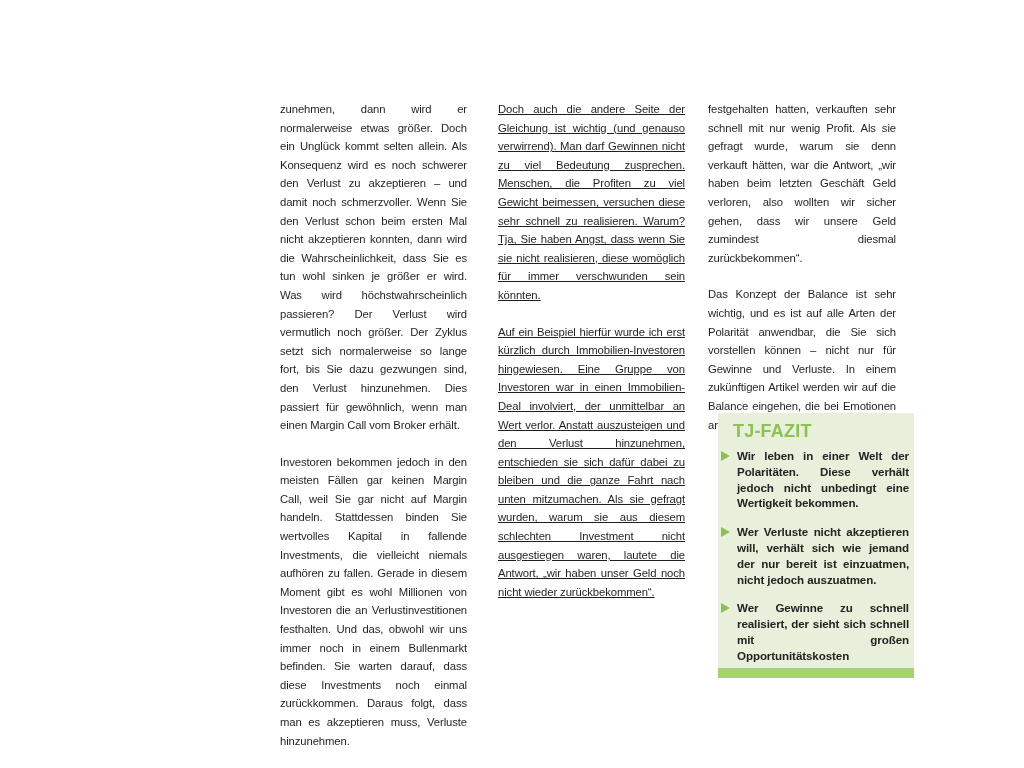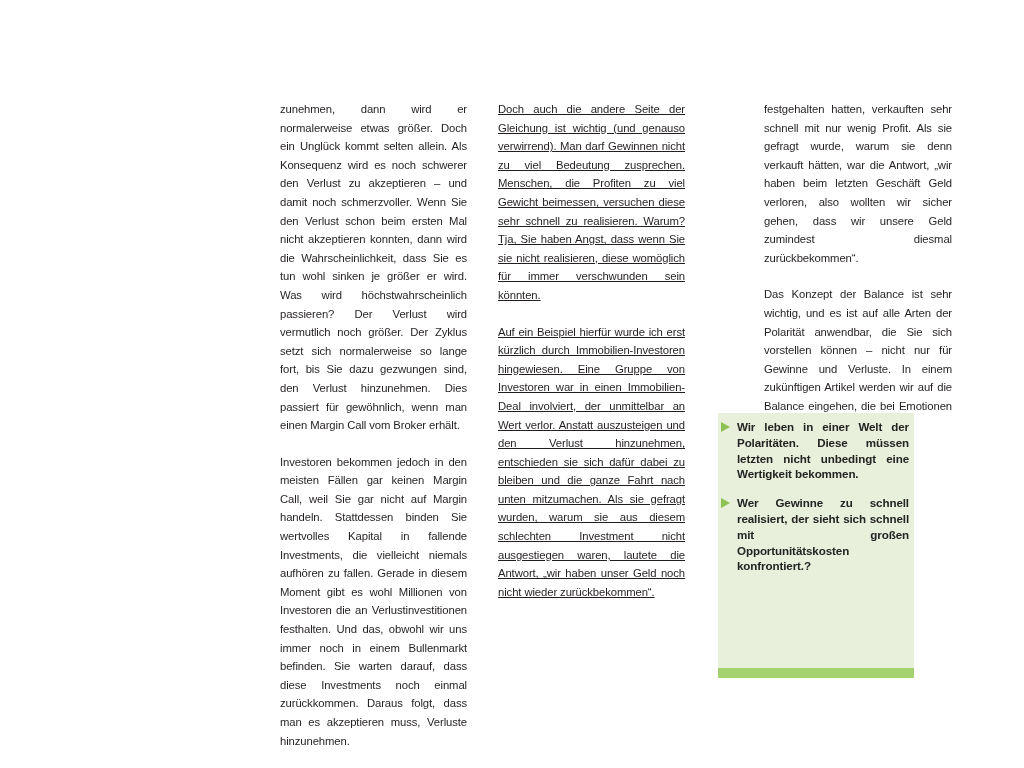--- a/index.html
+++ b/index.html
@@ -25,21 +25,21 @@
   .col p {
     margin: 0 0 18px 0;
     font-size: 11.3px;
     line-height: 18.6px;
     text-align: justify;
     letter-spacing: -0.1px;
     color: #231f20;
   }
   .col1 { left: 280px; }
   .col2 { left: 498px; text-decoration: underline; }
-  .col3 { left: 764px; width: 188px; }
+  .col3 { left: 708px; width: 188px; }
 
   .fazit-box {
     position: absolute;
     left: 718px;
     top: 413px;
     width: 196px;
     height: 255px;
     box-sizing: border-box;
     padding: 6px 5px 0 2px;
   }
@@ -93,26 +93,31 @@
     <p>Doch auch die andere Seite der Gleichung ist wichtig (und genauso verwirrend). Man darf Gewinnen nicht zu viel Bedeutung zusprechen. Menschen, die Profiten zu viel Gewicht beimessen, versuchen diese sehr schnell zu realisieren. Warum? Tja, Sie haben Angst, dass wenn Sie sie nicht realisieren, diese womöglich für immer verschwunden sein könnten.</p>
     <p>Auf ein Beispiel hierfür wurde ich erst kürzlich durch Immobilien-Investoren hingewiesen. Eine Gruppe von Investoren war in einen Immobilien-Deal involviert, der unmittelbar an Wert verlor. Anstatt auszusteigen und den Verlust hinzunehmen, entschieden sie sich dafür dabei zu bleiben und die ganze Fahrt nach unten mitzumachen. Als sie gefragt wurden, warum sie aus diesem schlechten Investment nicht ausgestiegen waren, lautete die Antwort, „wir haben unser Geld noch nicht wieder zurückbekommen“.</p>
   </div>
 
   <div class="col col3">
     <p>festgehalten hatten, verkauften sehr schnell mit nur wenig Profit. Als sie gefragt wurde, warum sie denn verkauft hätten, war die Antwort, „wir haben beim letzten Geschäft Geld verloren, also wollten wir sicher gehen, dass wir unsere Geld zumindest diesmal zurückbekommen“.</p>
     <p>Das Konzept der Balance ist sehr wichtig, und es ist auf alle Arten der Polarität anwendbar, die Sie sich vorstellen können – nicht nur für Gewinne und Verluste. In einem zukünftigen Artikel werden wir auf die Balance eingehen, die bei Emotionen angestrebt werden sollte.</p>
   </div>
 
   <div class="fazit-box" id="fazit-box" style="background: rgb(232, 239, 218);">
+    <div class="fazit-title" id="fazit-title" style="color: rgb(141, 193, 83);">TJ-FAZIT</div>
 
     <div class="fazit-bullet">
       <span class="tri-icon" style="border-left-color: rgb(141, 193, 83);"></span>
-      <span class="fazit-bullet-text" style="color: rgb(35, 35, 35);">Wir leben in einer Welt der Polaritäten. Diese müssen letzten nicht unbedingt eine Wertigkeit bekommen.</span>
+      <span class="fazit-bullet-text" style="color: rgb(35, 35, 35);">Wir leben in einer Welt der Polaritäten. Diese verhält jedoch nicht unbedingt eine Wertigkeit bekommen.</span>
     </div>
 
+    <div class="fazit-bullet">
+      <span class="tri-icon" style="border-left-color: rgb(141, 193, 83);"></span>
+      <span class="fazit-bullet-text" style="color: rgb(35, 35, 35);">Wer Verluste nicht akzeptieren will, verhält sich wie jemand der nur bereit ist einzuatmen, nicht jedoch auszuatmen.</span>
+    </div>
 
     <div class="fazit-bullet">
       <span class="tri-icon" style="border-left-color: rgb(141, 193, 83);"></span>
       <span class="fazit-bullet-text" style="color: rgb(35, 35, 35);">Wer Gewinne zu schnell realisiert, der sieht sich schnell mit großen Opportunitätskosten konfrontiert.?</span>
     </div>
   </div>
 
   <div class="fazit-bar" id="fazit-bar" style="background: rgb(165, 210, 113);"></div>
 
 </div>

